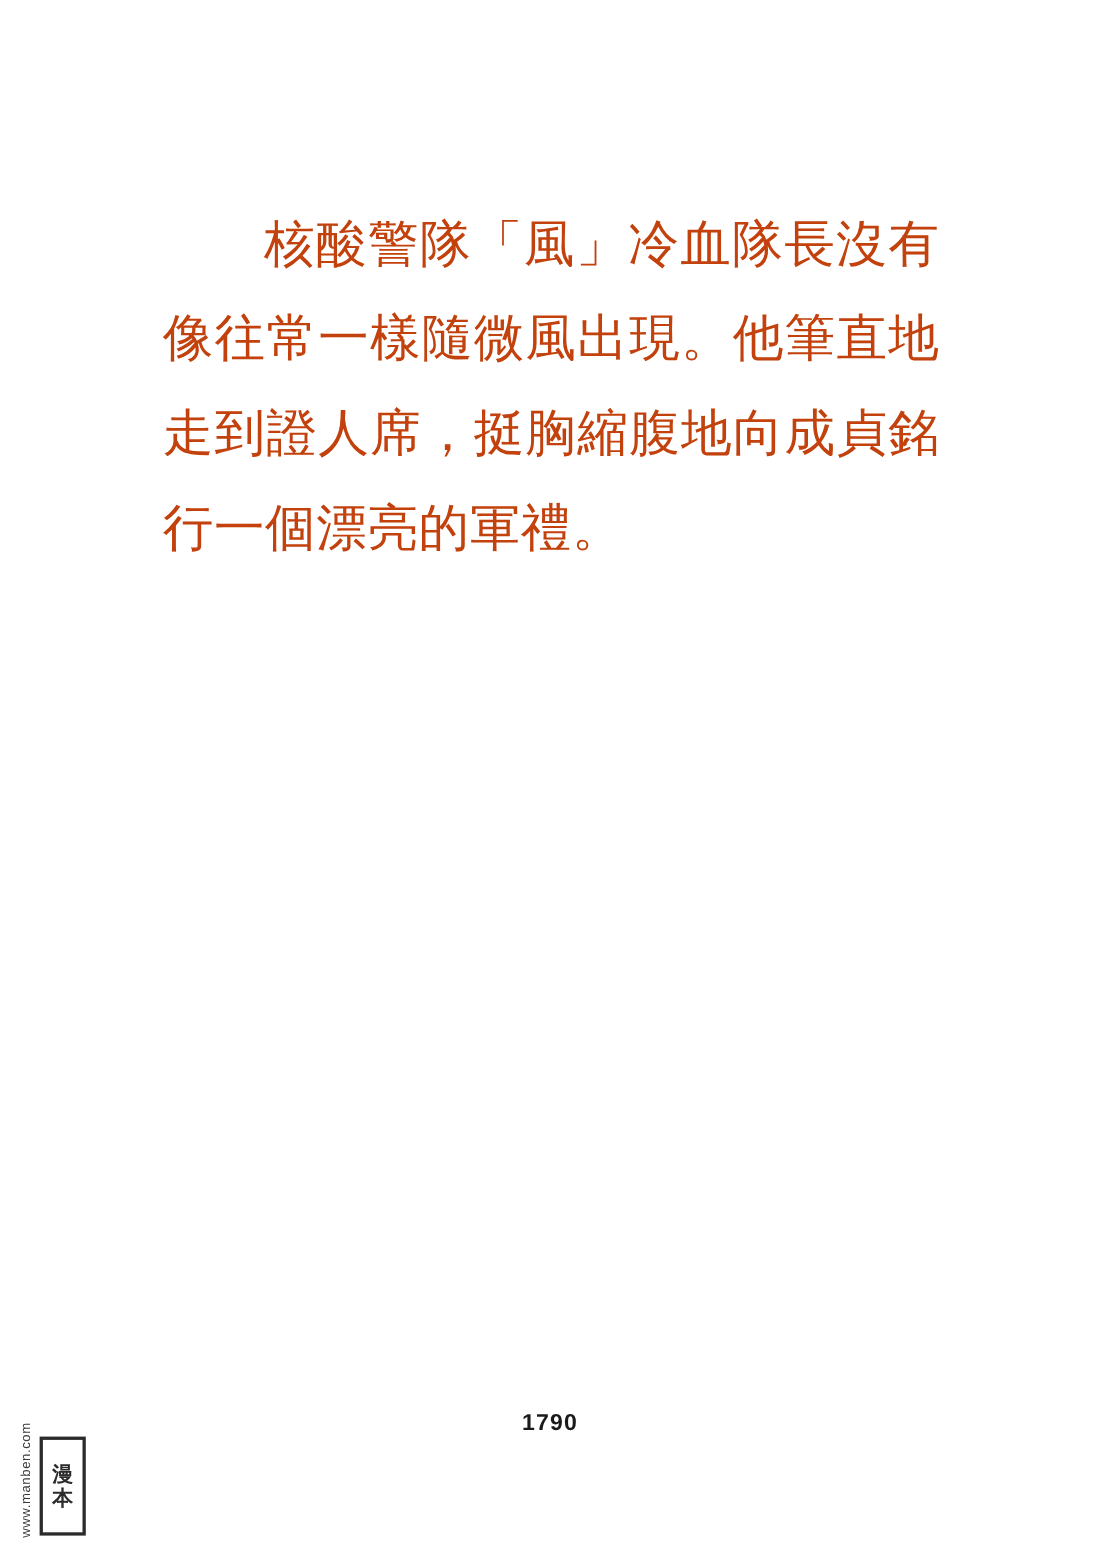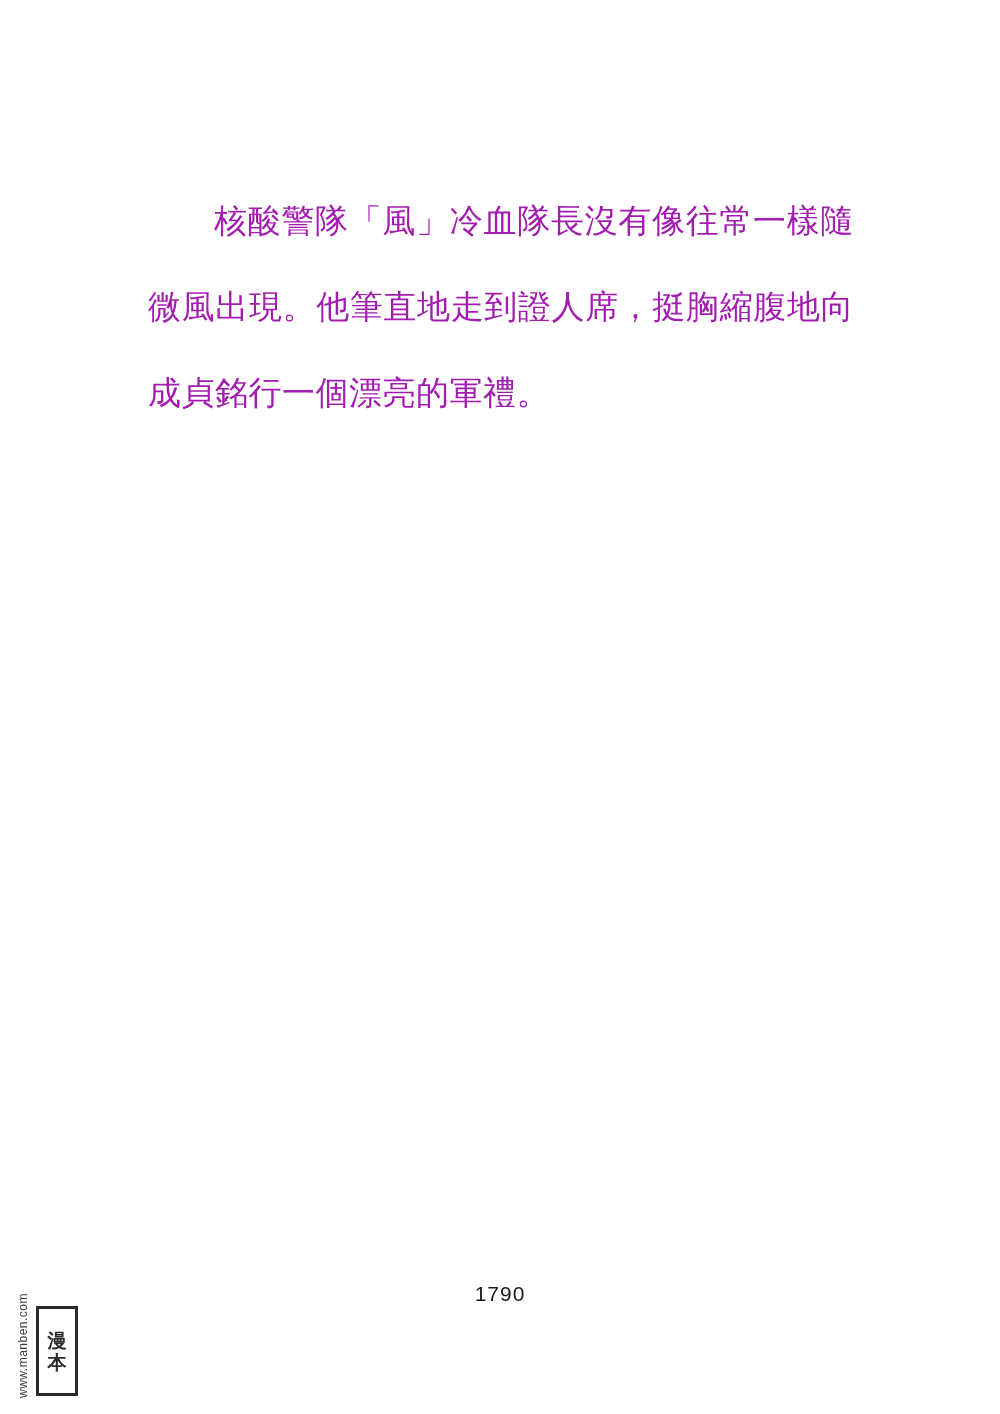--- a/index.html
+++ b/index.html
@@ -15,43 +15,43 @@
     overflow: hidden;
     font-family: "DejaVu Sans", "Liberation Sans", sans-serif;
   }
   .content {
     position: absolute;
     left: 148px;
     top: 178px;
     width: 706px;
   }
   .para {
-    font-size: 33px;
+    font-size: 46px;
     line-height: 86px;
-    color: #a21caf;
+    color: #c2410c;
     letter-spacing: 0.5px;
     text-align: justify;
     text-justify: inter-character;
     margin: 0;
     font-weight: 500;
   }
   .para.indent {
     text-indent: 2em;
   }
   .gap {
     height: 100px;
   }
   .page-number {
     position: absolute;
     left: 0;
     right: 0;
     top: 1282px;
     text-align: center;
     font-size: 21px;
-    font-weight: normal;
+    font-weight: bold;
     color: #1a1a1a;
     font-family: "Liberation Sans", sans-serif;
     letter-spacing: 1px;
   }
   .watermark {
     position: absolute;
     left: 16px;
     bottom: 16px;
     width: 62px;
     height: 118px;

